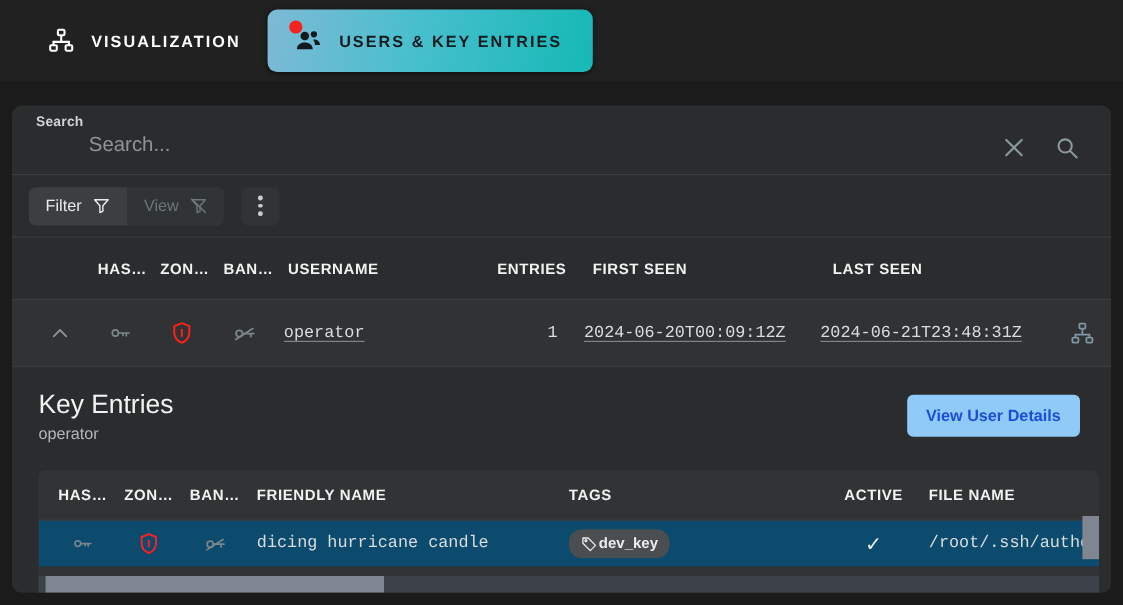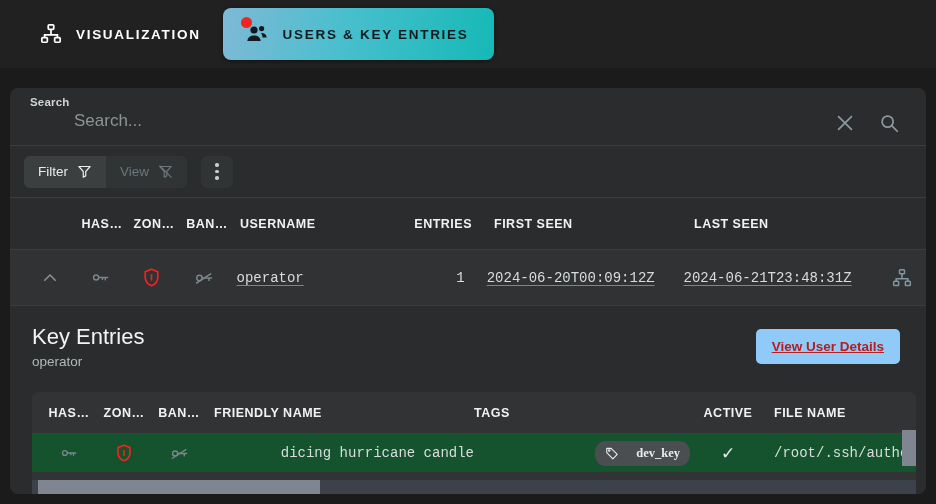--- a/index.html
+++ b/index.html
@@ -115,53 +115,51 @@
   .underline-txt { text-decoration: underline; text-underline-offset: 3px; text-decoration-color: #7d8587; }
 
   
   .ke-head {
     display: flex; align-items: center; justify-content: space-between;
     padding: 18px 26px 10px 22px;
   }
   .ke-title { font-size: 22px; color: #f2f4f4; font-weight: normal; }
   .ke-sub { font-size: 13.5px; color: #b3b9ba; margin-top: 4px; }
   .btn-primary {
-    background: #90caf9; color: #b91c1c; border: none; border-radius: 5px;
+    background: #90caf9; color: #1d4ed8; border: none; border-radius: 5px;
     font-size: 13.5px; font-weight: bold; padding: 10px 16px; cursor: pointer;
     font-family: "Liberation Sans", sans-serif;
-    text-decoration: underline;
   }
 
   
   .ke-table {
     position: absolute; left: 22px; right: 10px; top: 304px; bottom: 0;
     background: #313334; border-top-left-radius: 6px; border-top-right-radius: 6px;
     overflow: hidden;
   }
   .ke-thead {
     display: flex; align-items: center; height: 42px; padding-left: 10px;
     border-bottom: 1px solid #3d3f40;
   }
   .ke-row {
     display: flex; align-items: center; height: 38px; padding-left: 10px;
-    background: #14532d;
-    text-align: right;
+    background: #0c4a6e;
   }
   .k-has { width: 54px; display: flex; justify-content: center; }
   .k-zon { width: 56px; display: flex; justify-content: center; }
   .k-ban { width: 54px; display: flex; justify-content: center; }
   .k-name { width: 268px; padding-left: 8px; }
   .k-tags { width: 216px; }
   .k-active { width: 76px; display: flex; justify-content: center; }
   .k-file { flex: 1; padding-left: 8px; overflow: hidden; }
   .chip {
-    display: inline-flex; align-items: center; gap: 17px;
+    display: inline-flex; align-items: center; gap: 1px;
     background: #4b4e50; border-radius: 11px; padding: 5px 10px;
     font-size: 12.5px; color: #e9edee; font-weight: bold;
-    font-family: Liberation Serif, serif;
+    font-family: Liberation Sans, sans-serif;
   }
   .check { font-size: 17px; color: #e8ecec; line-height: 1; }
 
   
   .vscroll {
     position: absolute; right: 0; top: 38px; width: 14px; height: 36px;
     background: #7f8691;
   }
   .hscroll-track {
     position: absolute; left: 0; right: 0; bottom: 0; height: 14px;

